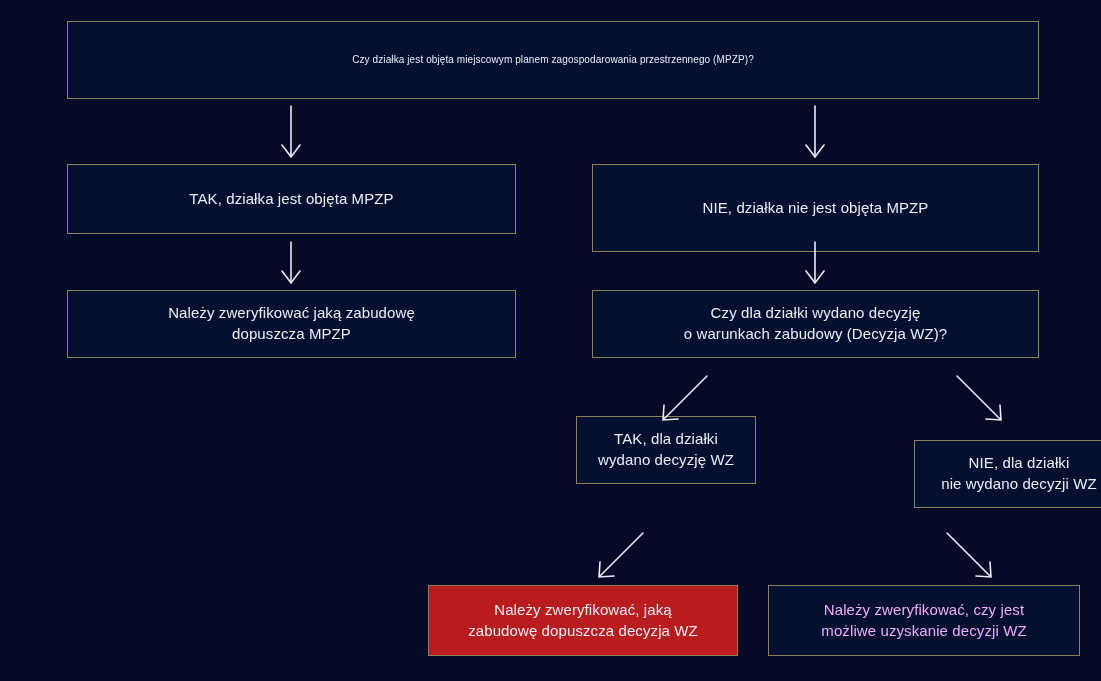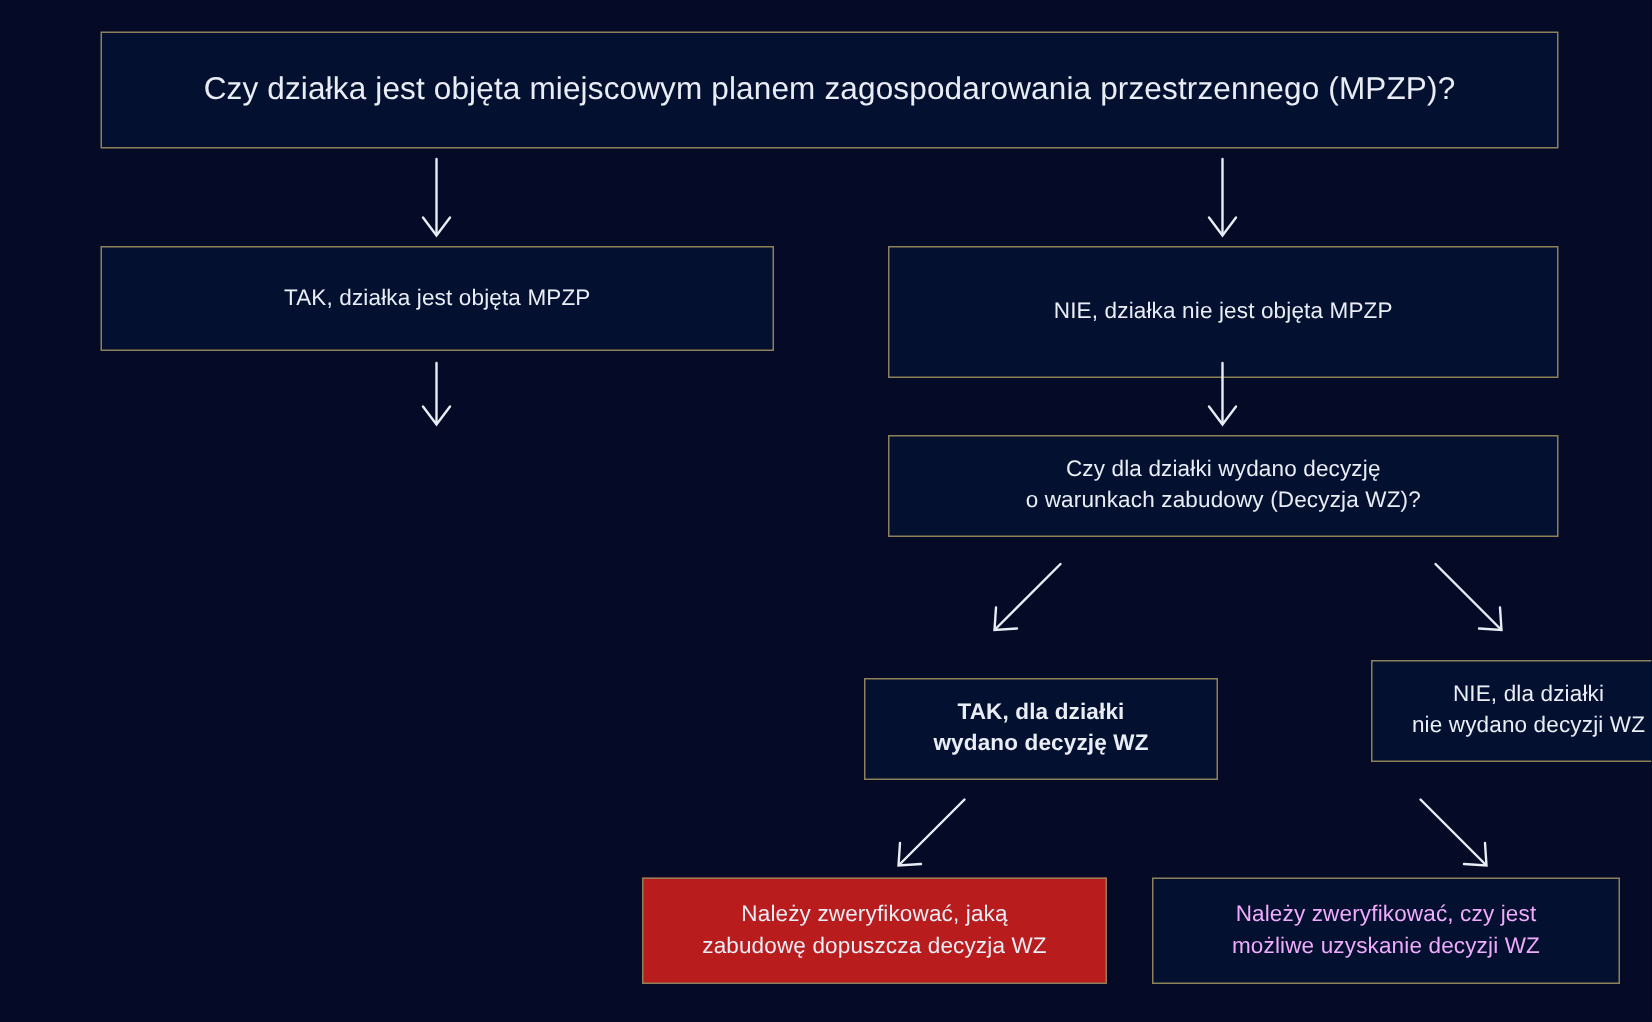--- a/index.html
+++ b/index.html
@@ -27,21 +27,21 @@
     text-align: center;
   }
   .node-label {
     color: #e9edf6;
     font-size: 15px;
     line-height: 1.38;
     letter-spacing: 0.1px;
     white-space: pre-line;
     padding: 0 14px;
   }
-  .node.root .node-label { font-size: 21px; }
+  .node.root .node-label { font-size: 10px; }
 
   
   .arrow {
     position: absolute;
     pointer-events: none;
   }
   .arrow svg { display: block; overflow: visible; }
 </style>
 </head>
 <body>
@@ -49,25 +49,29 @@
 <div id="canvas" style="background: rgb(5, 10, 38);">
     <div class="node root" style="left: 67px; top: 21px; width: 972px; height: 78px; background: rgb(4, 16, 47); border-color: rgb(140, 129, 88);">
       <div class="node-label" style="color: rgb(233, 237, 246);">Czy działka jest objęta miejscowym planem zagospodarowania przestrzennego (MPZP)?</div>
     </div>
     <div class="node" style="left: 67px; top: 164px; width: 449px; height: 70px; background: rgb(4, 16, 47); border-color: rgb(140, 129, 88);">
       <div class="node-label" style="color: rgb(233, 237, 246);">TAK, działka jest objęta MPZP</div>
     </div>
     <div class="node" style="left: 592px; top: 164px; width: 447px; height: 88px; background: rgb(4, 16, 47); border-color: rgb(140, 129, 88);">
       <div class="node-label" style="color: rgb(233, 237, 246);">NIE, działka nie jest objęta MPZP</div>
     </div>
+    <div class="node" style="left: 67px; top: 290px; width: 449px; height: 68px; background: rgb(4, 16, 47); border-color: rgb(140, 129, 88);">
+      <div class="node-label" style="color: rgb(233, 237, 246);">Należy zweryfikować jaką zabudowę
+dopuszcza MPZP</div>
+    </div>
     <div class="node" style="left: 592px; top: 290px; width: 447px; height: 68px; background: rgb(4, 16, 47); border-color: rgb(140, 129, 88);">
       <div class="node-label" style="color: rgb(233, 237, 246);">Czy dla działki wydano decyzję
 o warunkach zabudowy (Decyzja WZ)?</div>
     </div>
-    <div class="node" style="left: 576px; top: 452px; width: 236px; height: 68px; background: rgb(4, 16, 47); border-color: rgb(140, 129, 88); font-weight: bold;">
+    <div class="node" style="left: 576px; top: 416px; width: 180px; height: 68px; background: rgb(4, 16, 47); border-color: rgb(140, 129, 88);">
       <div class="node-label" style="color: rgb(233, 237, 246);">TAK, dla działki
 wydano decyzję WZ</div>
     </div>
     <div class="node" style="left: 870px; top: 440px; width: 210px; height: 68px; background: rgb(4, 16, 47); border-color: rgb(140, 129, 88); margin-left: 44px;">
       <div class="node-label" style="color: rgb(233, 237, 246);">NIE, dla działki
 nie wydano decyzji WZ</div>
     </div>
     <div class="node" style="left: 428px; top: 585px; width: 310px; height: 71px; background: #b91c1c; border-color: rgb(140, 129, 88);">
       <div class="node-label" style="color: rgb(233, 237, 246);">Należy zweryfikować, jaką
 zabudowę dopuszcza decyzja WZ</div>

